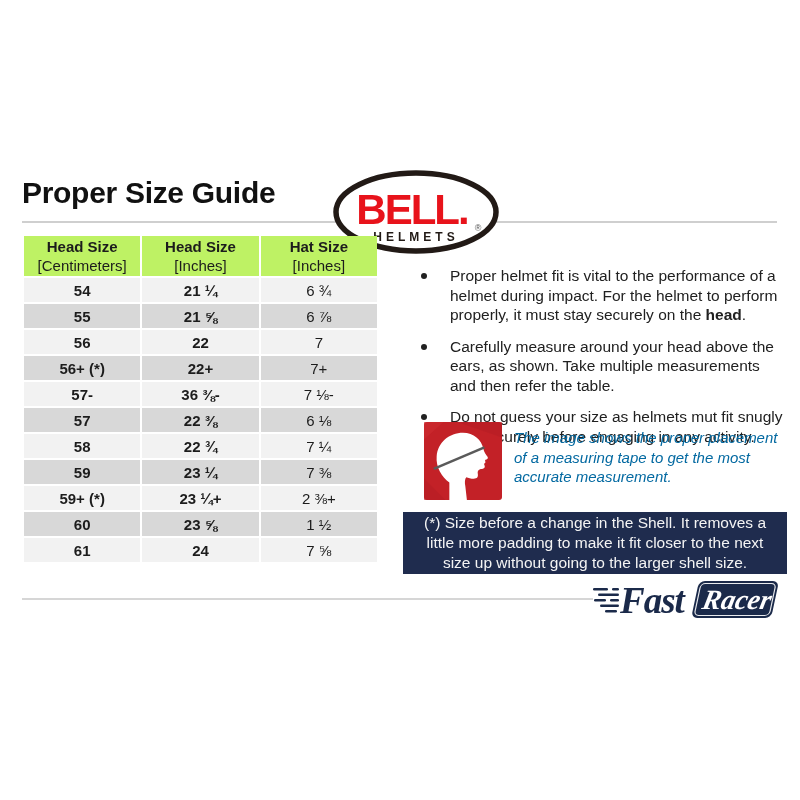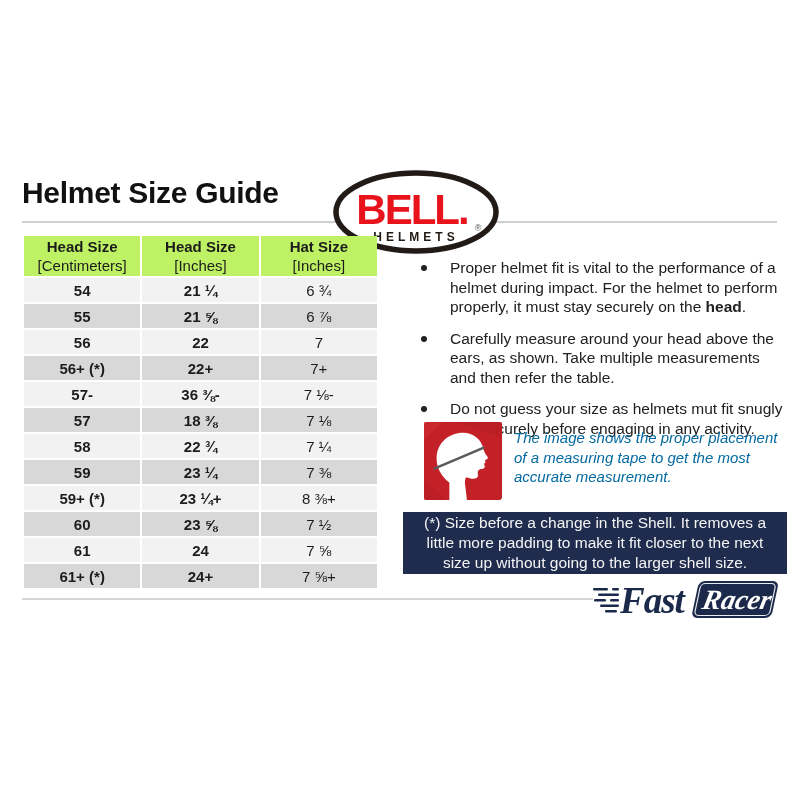--- a/index.html
+++ b/index.html
@@ -35,21 +35,21 @@
     font-size:15px;font-weight:700;height:22px;padding:1px 0;vertical-align:middle;
   }
   .size-table td:nth-child(3){font-weight:400;}
   .size-table tbody tr:nth-child(odd) td{background:#f2f2f2;}
   .size-table tbody tr:nth-child(even) td{background:#d8d8d8;}
   
   .tips{
     position:absolute;left:403px;top:254px;width:384px;margin:0;padding:0;list-style:none;
     font-size:15.5px;line-height:19.5px;color:#212121;
   }
-  .tips li{position:relative;padding-left:47px;margin:4px 0 12px 0;}
+  .tips li{position:relative;padding-left:47px;margin:12px 0 12px 0;}
   .tips .dot{position:absolute;left:18px;top:7px;width:6px;height:6px;border-radius:50%;background:#212121;}
   .tips b{font-weight:700;}
   
   .head-figure{position:absolute;left:424px;top:422px;width:78px;height:78px;}
   .measure-caption{
     position:absolute;left:514px;top:428px;width:274px;margin:0;
     font-style:italic;font-size:15px;line-height:19.5px;color:#0369a1;
   }
   
   .shell-note{
@@ -66,21 +66,21 @@
   .racer-text{
     font-family:"Liberation Serif",serif;font-weight:700;font-style:italic;
     font-size:28px;letter-spacing:0px;
   }
 </style>
 </head>
 <body>
 
 <div class="canvas">
 
-  <h1 class="page-title">Helmet Size Guide</h1>
+  <h1 class="page-title">Proper Size Guide</h1>
   <div class="rule rule-top"></div>
 
   <div class="bell-logo">
     <svg width="168" height="85" viewBox="0 0 168 85">
       <ellipse cx="84" cy="42" rx="80" ry="39" fill="#ffffff" stroke="#221a16" stroke-width="5.5"></ellipse>
       <text x="80" y="54" text-anchor="middle" fill="#e8131b" class="bell-brand">BELL.</text>
       <text x="146" y="61" text-anchor="middle" fill="#555555" class="bell-reg">®</text>
       <text x="84" y="71" text-anchor="middle" fill="#221a16" class="bell-sub">HELMETS</text>
     </svg>
   </div>
@@ -123,52 +123,47 @@
           <td>22+</td>
           <td>7+</td>
         </tr>
       <tr>
           <td>57-</td>
           <td>36 ⅜-</td>
           <td>7 ⅛-</td>
         </tr>
       <tr>
           <td>57</td>
-          <td>18 ⅜</td>
-          <td>7 ⅛</td>
+          <td>22 ⅜</td>
+          <td>6 ⅛</td>
         </tr>
       <tr>
           <td>58</td>
           <td>22 ¾</td>
           <td>7 ¼</td>
         </tr>
       <tr>
           <td>59</td>
           <td>23 ¼</td>
           <td>7 ⅜</td>
         </tr>
       <tr>
           <td>59+ (*)</td>
           <td>23 ¼+</td>
-          <td>8 ⅜+</td>
+          <td>2 ⅜+</td>
         </tr>
       <tr>
           <td>60</td>
           <td>23 ⅝</td>
-          <td>7 ½</td>
+          <td>1 ½</td>
         </tr>
       <tr>
           <td>61</td>
           <td>24</td>
           <td>7 ⅝</td>
-        </tr>
-      <tr>
-          <td>61+ (*)</td>
-          <td>24+</td>
-          <td>7 ⅝+</td>
         </tr>
     </tbody>
   </table>
 
   <ul class="tips">
     <li>
       <span class="dot"></span>
       <span><span>Proper helmet fit is vital to the performance of a helmet during impact. For the helmet to perform properly, it must stay securely on the </span><b>head</b><span>.</span></span>
     </li>
     <li>

